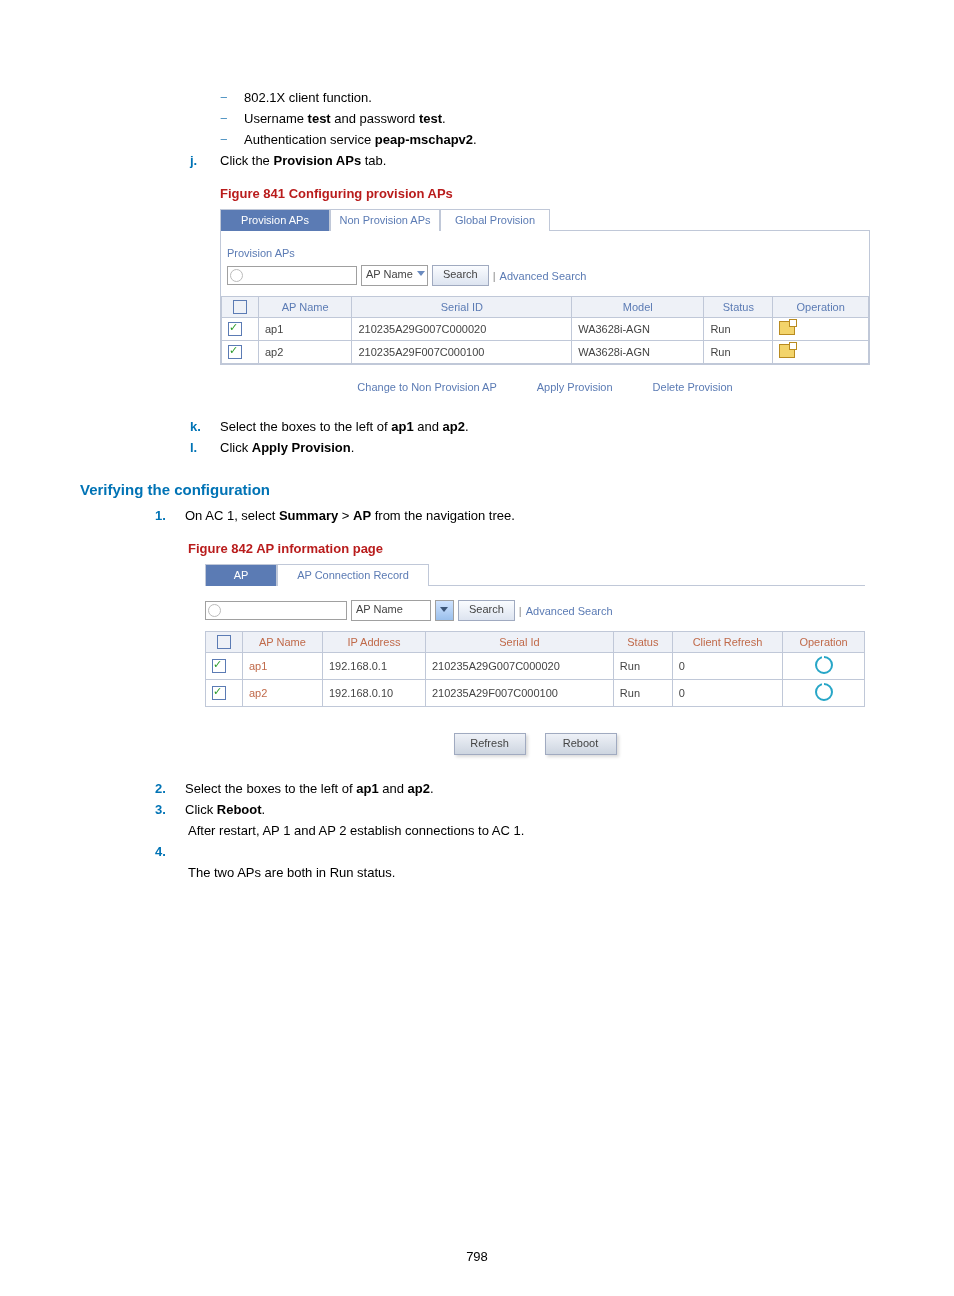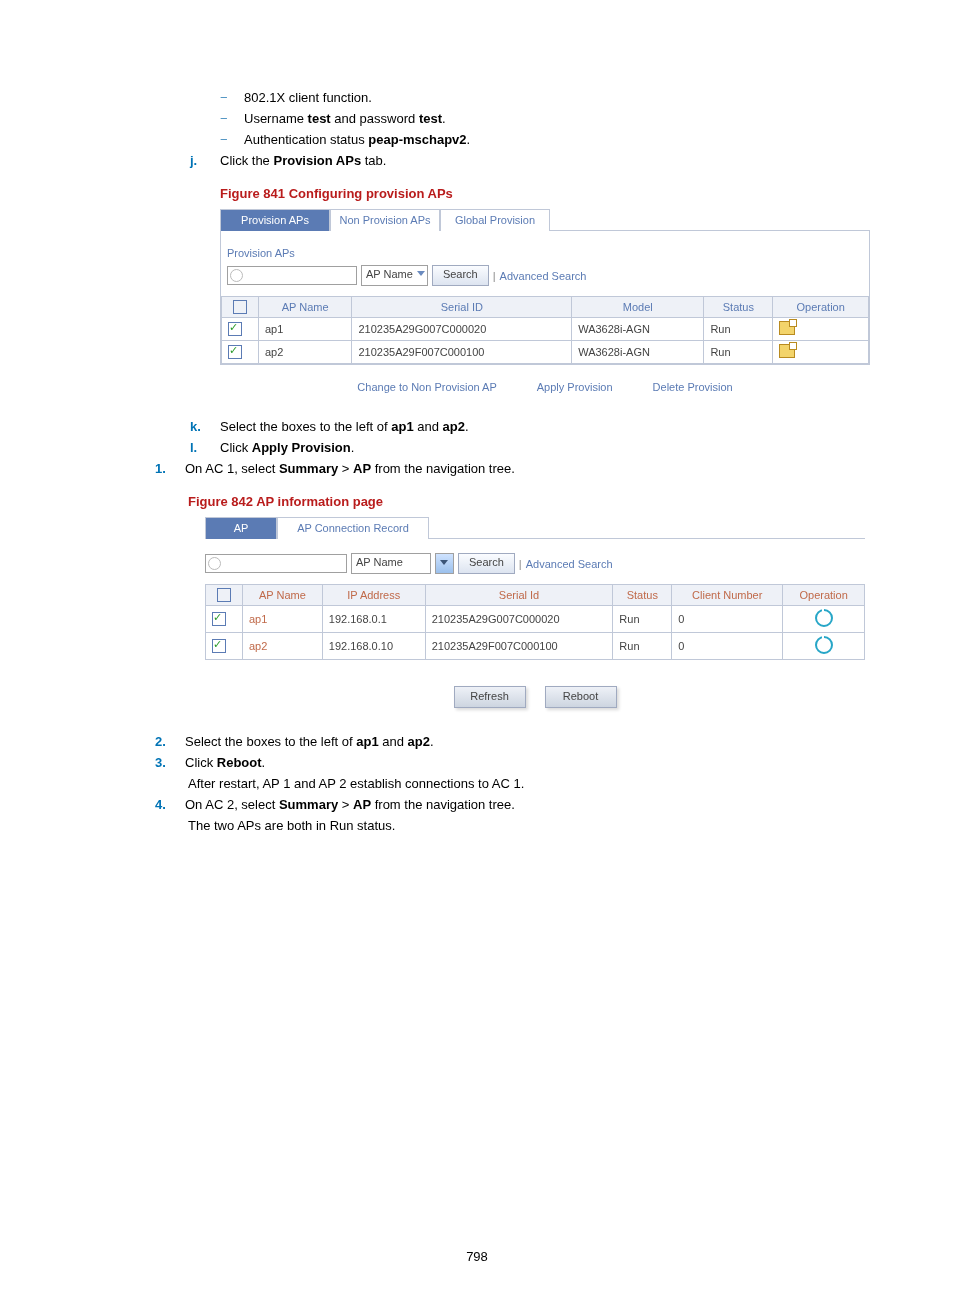--- a/index.html
+++ b/index.html
@@ -305,21 +305,21 @@
       </div>
     <div class="row">
         <span class="dash">−</span>
       <span>
         <span>Username </span><b>test</b><span> and password </span><b>test</b><span>.</span>
       </span>
       </div>
     <div class="row">
         <span class="dash">−</span>
       <span>
-        <span>Authentication status </span><b>peap-mschapv2</b><span>.</span>
+        <span>Authentication service </span><b>peap-mschapv2</b><span>.</span>
       </span>
       </div>
   </div>
 
   <div class="ordered-item">
     <span class="marker">j.</span>
     <span>
       <span>Click the </span><b>Provision APs</b><span> tab.</span>
     </span>
   </div>
@@ -389,20 +389,21 @@
   </div>
 
   <div class="ordered-item">
     <span class="marker">l.</span>
     <span>
       <span>Click </span><b>Apply Provision</b><span>.</span>
     </span>
   </div>
 
 
+  <div class="section-h">Verifying the configuration</div>
 
   <div class="ordered-item main">
     <span class="marker">1.</span>
     <span>
       <span>On AC 1, select </span><b>Summary</b><span> &gt; </span><b>AP</b><span> from the navigation tree.</span>
     </span>
   </div>
 
   <div class="fig-caption" style="margin-left:108px">Figure 842 AP information page</div>
   <div class="fig842">
@@ -422,21 +423,21 @@
       <span style="color:#5b7bb4">Advanced Search</span>
     </div>
     <table>
       <thead>
         <tr>
           <th style="width:24px"><span class="cbox"></span></th>
           <th>AP Name</th>
           <th>IP Address</th>
           <th>Serial Id</th>
           <th>Status</th>
-          <th>Client Number</th>
+          <th>Client Refresh</th>
           <th>Operation</th>
         </tr>
       </thead>
       <tbody>
         <tr>
           <td><span class="cbox checked"></span></td>
           <td class="apcell">ap1</td>
           <td>192.168.0.1</td>
           <td>210235A29G007C000020</td>
           <td>Run</td>
@@ -468,20 +469,17 @@
   </div>
   <div class="ordered-item main">
     <span class="marker">3.</span>
     <span>
       <span>Click </span><b>Reboot</b><span>.</span>
     </span>
   </div>
   <div class="indent-para">After restart, AP 1 and AP 2 establish connections to AC 1.</div>
   <div class="ordered-item main">
     <span class="marker">4.</span>
-    <span>
-      <span>On AC 2, select </span><b>Summary</b><span> &gt; </span><b>AP</b><span> from the navigation tree.</span>
-    </span>
   </div>
   <div class="indent-para">The two APs are both in Run status.</div>
 
   <div class="pagenum">798</div>
 </div>
 
 </body></html>

